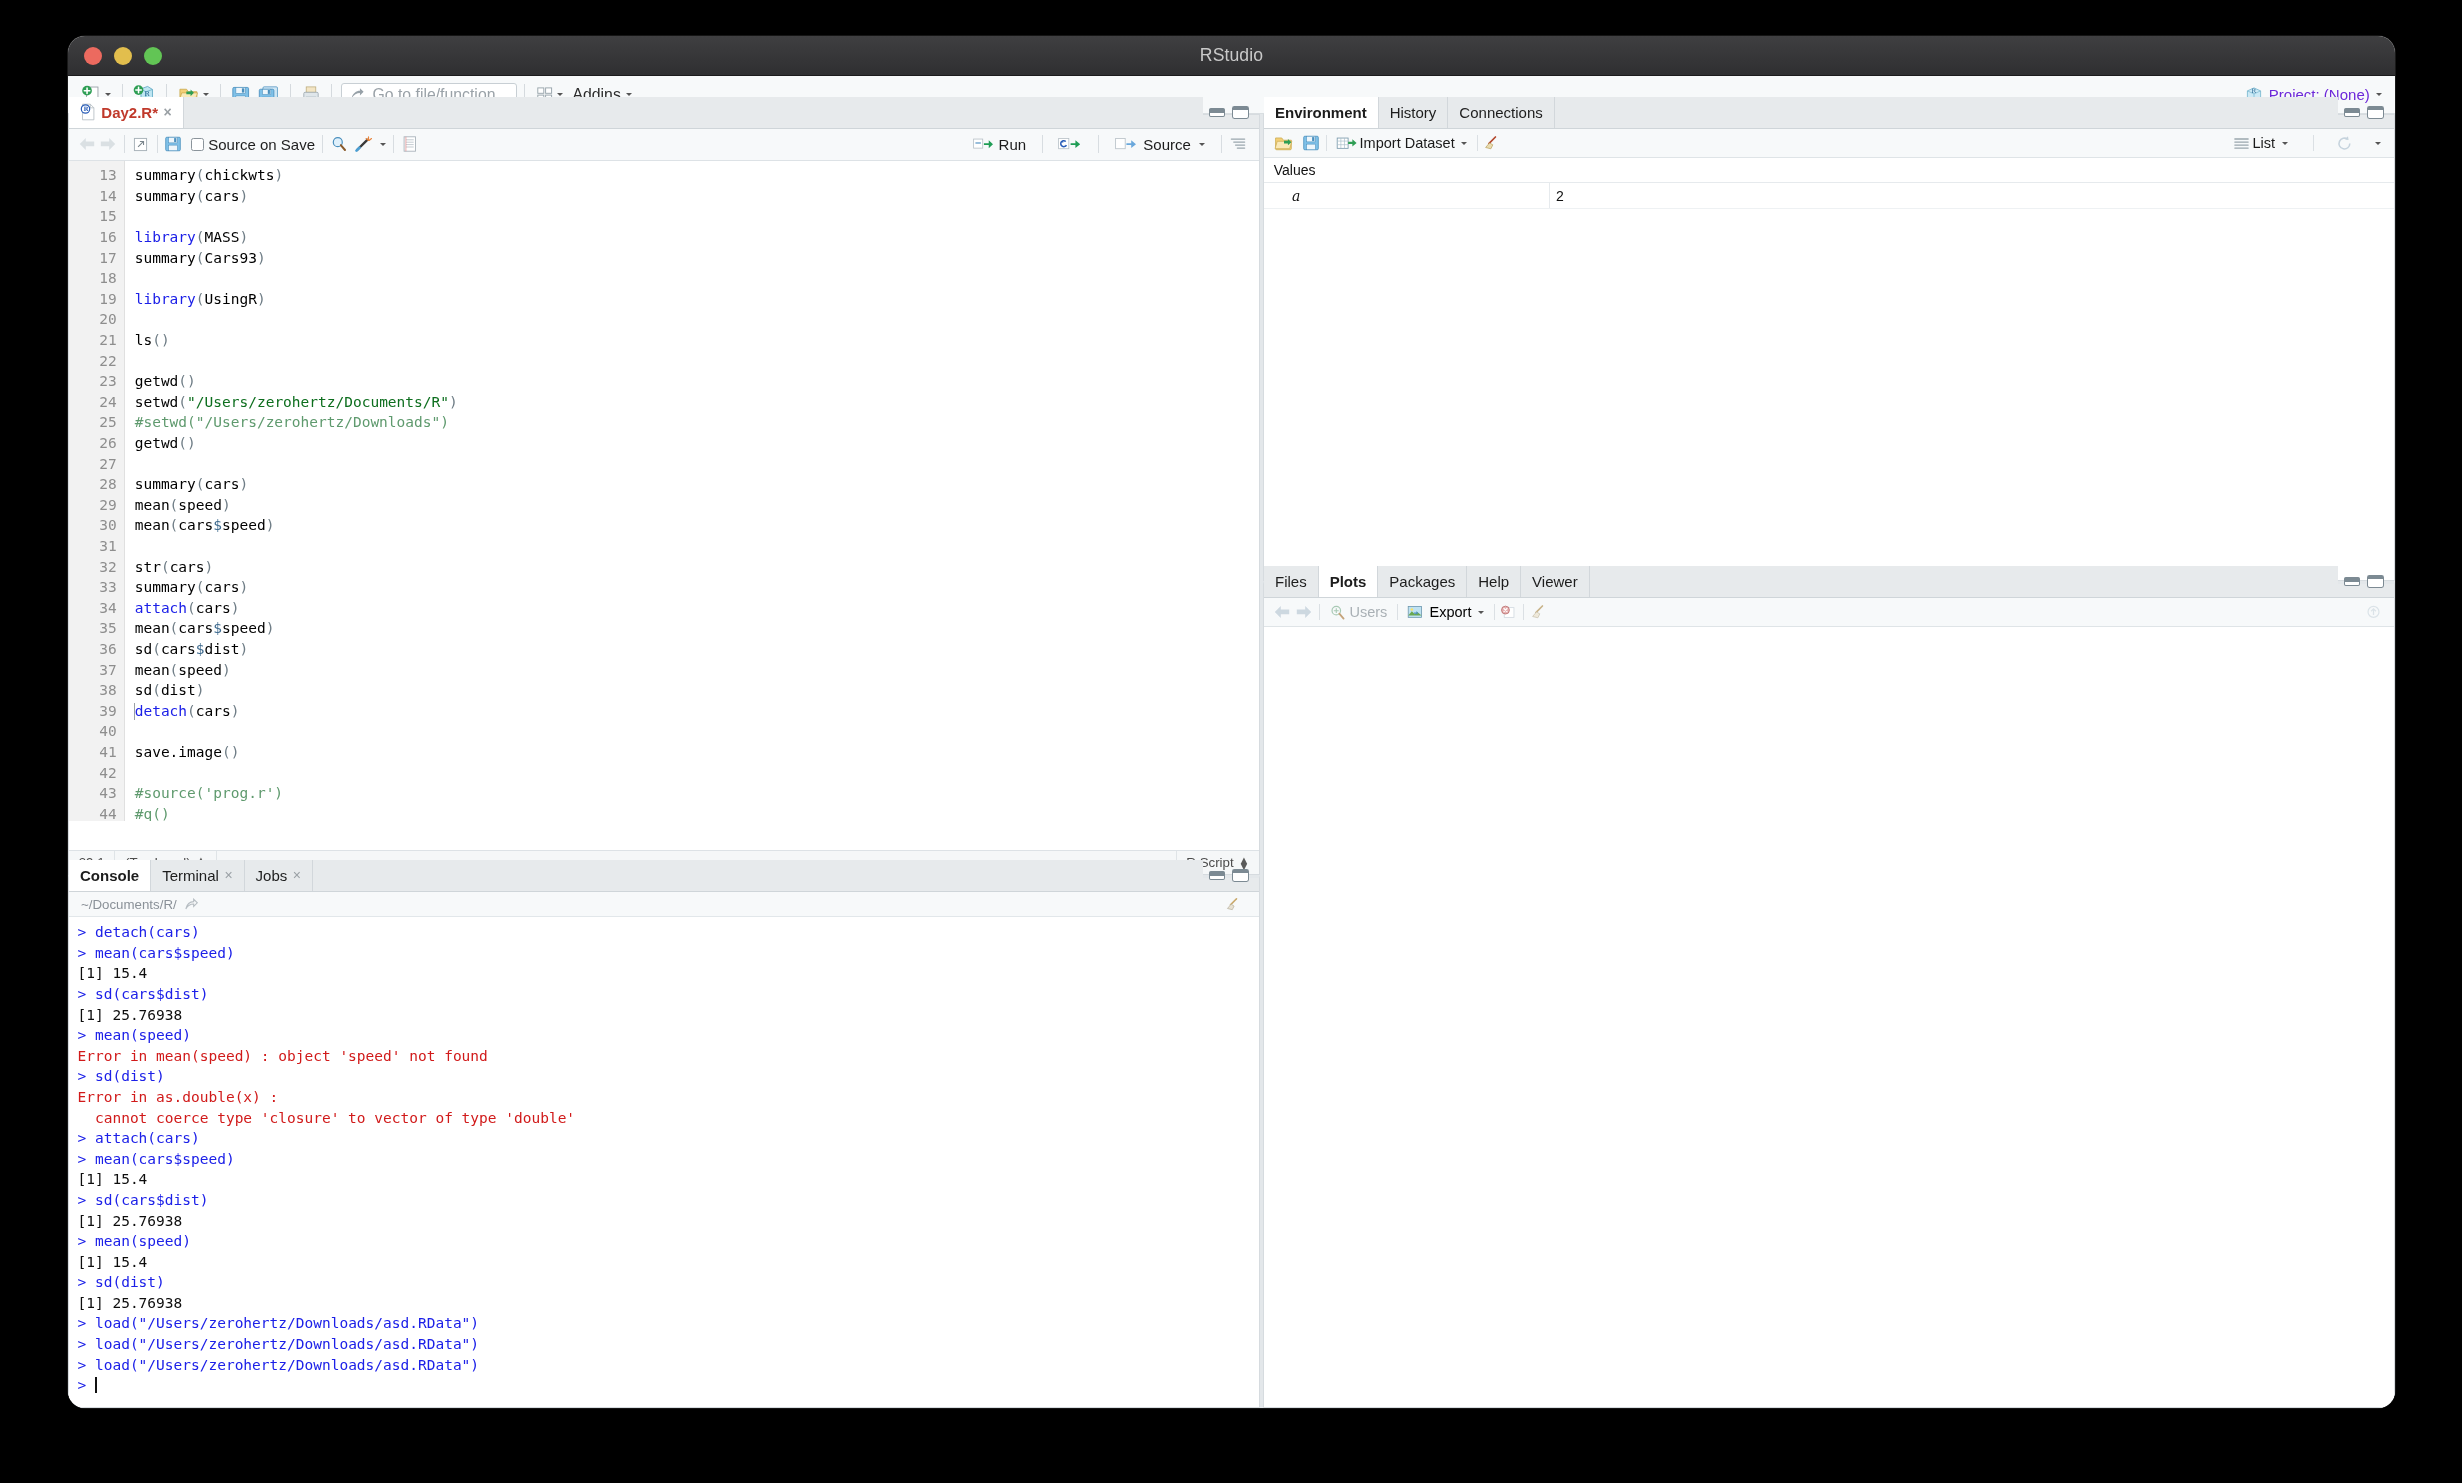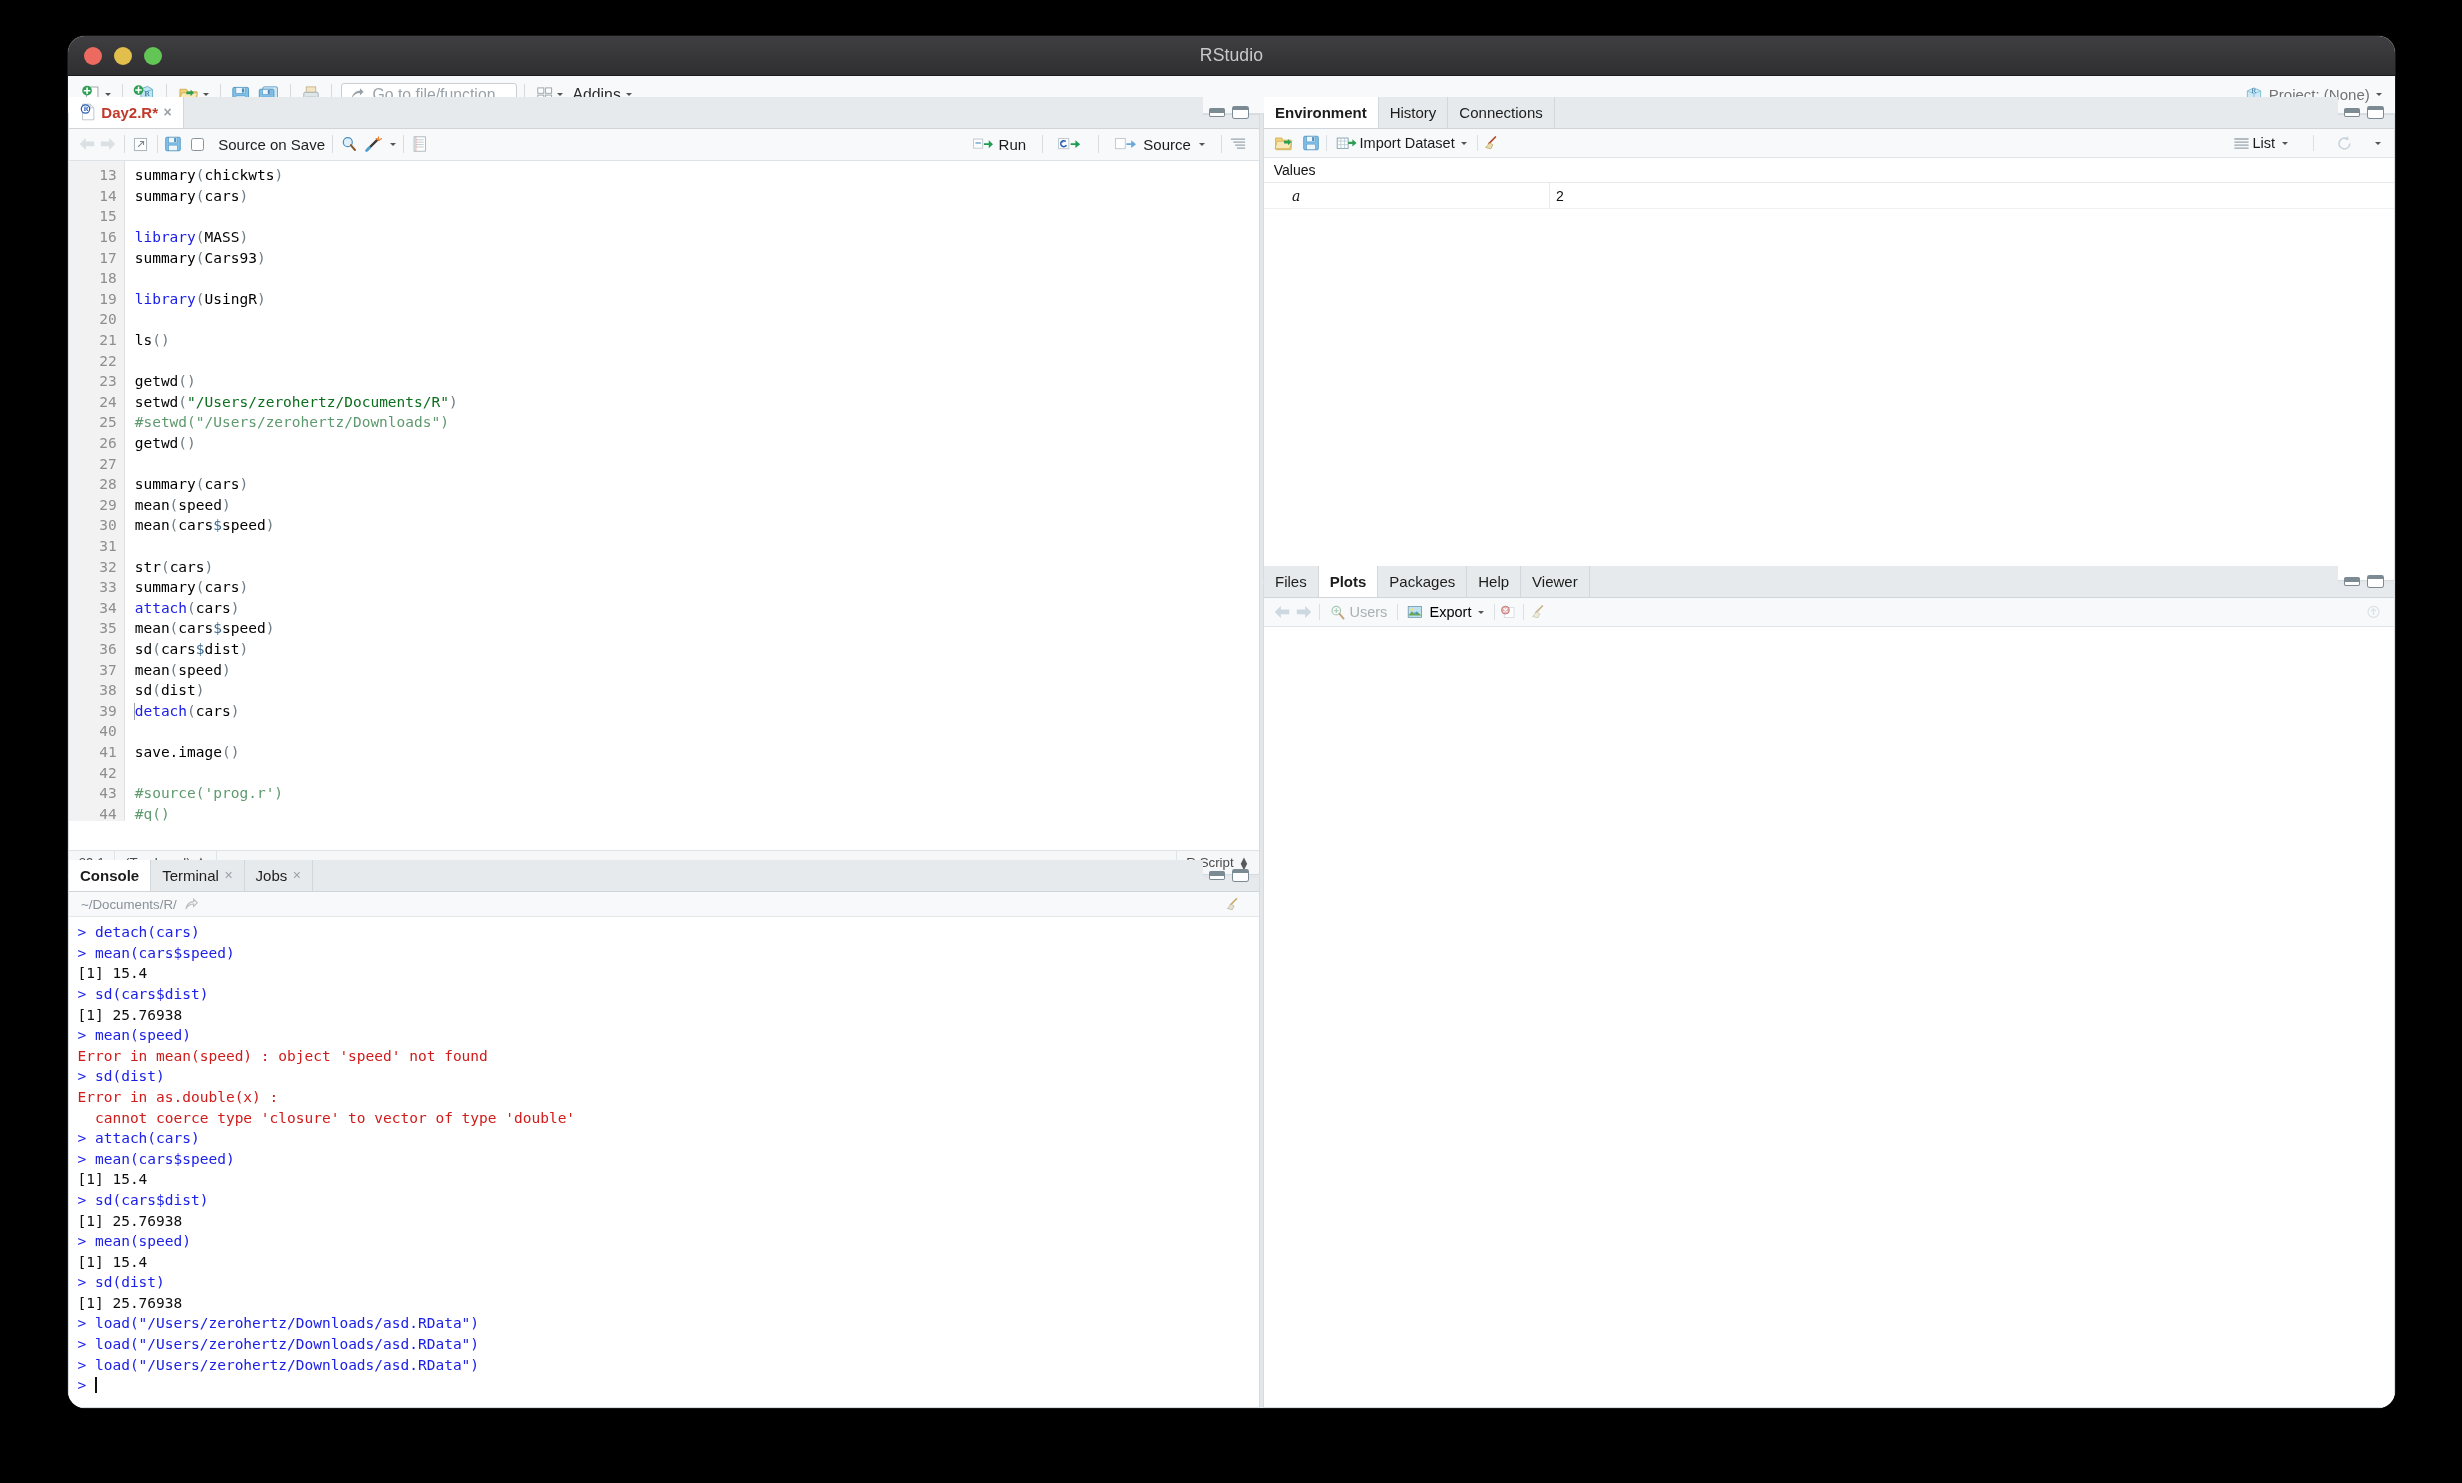--- a/index.html
+++ b/index.html
@@ -55,21 +55,21 @@
   #gotofile {
     display: flex; align-items: center; gap: 7.3px;
     width: 176px; height: 23px;
     background: #ffffff; border: 0.6px solid #c8cfd4; border-radius: 3px;
     padding: 0 7.3px; margin-left: 2.4px;
   }
   #gotofile .ph { color: #9aa2a8; font-size: 15.8px; }
   #addins { font-size: 15.8px; color: #2b2b2b; margin-left: 6px; display:flex; align-items:center; gap:4.8px;}
   #projbox {
     margin-left: auto; display: flex; align-items: center; gap: 6px;
-    font-size: 15px; color: #737373; padding-right: 3.6px;
+    font-size: 15px; color: #6d28d9; padding-right: 3.6px;
   }
   
   #body { flex: 1 1 auto; display: flex; min-height: 0; }
   #leftcol { width: 1192px; display: flex; flex-direction: column; min-width: 0; }
   #rightcol { flex: 1 1 auto; display: flex; flex-direction: column;
               border-left: 3.6px solid #e3e7ea; min-width: 0; }
   .pane {
     background: #ffffff; display: flex; flex-direction: column;
     min-height: 0; border: 0.6px solid #d6dbdf;
   }
@@ -94,21 +94,21 @@
            border-top-width: 5.5px; background:#fff; }
   .maxb  { width: 17px; height: 13.3px; border: 1.8px solid #7c8a93; border-radius: 2.4px;
            border-top-width: 4.8px; background:#fff; }
   
   #editorpane { flex: 1 1 auto; }
   #editortoolbar {
     height: 31.5px; background: #f7f9fa; border-bottom: 0.6px solid #dde2e6;
     display: flex; align-items: center; padding: 0 8.5px; flex: 0 0 auto;
   }
   .eicon { opacity: .55; }
-  #srcOnSave { display: flex; align-items: center; gap: 14px; font-size: 15px; color: #1e1e1e; }
+  #srcOnSave { display: flex; align-items: center; gap: 4px; font-size: 15px; color: #1e1e1e; }
   #srcOnSave .cb { width: 13.3px; height: 13.3px; border: 1.2px solid #8b949b;
                    border-radius: 2.4px; background: #fff; }
   .rightgrp { margin-left: auto; display: flex; align-items: center; gap: 0; }
   .rbtn { display: flex; align-items: center; gap: 4.8px; font-size: 15px; color: #1b1b1b; padding: 0 8.5px; }
   #codearea {
     flex: 1 1 auto; display: flex; background: #ffffff;
     font-family: "DejaVu Sans Mono", monospace; font-size: 14.5px;
     overflow: hidden; position: relative; min-height: 0;
   }
   #gutter {

